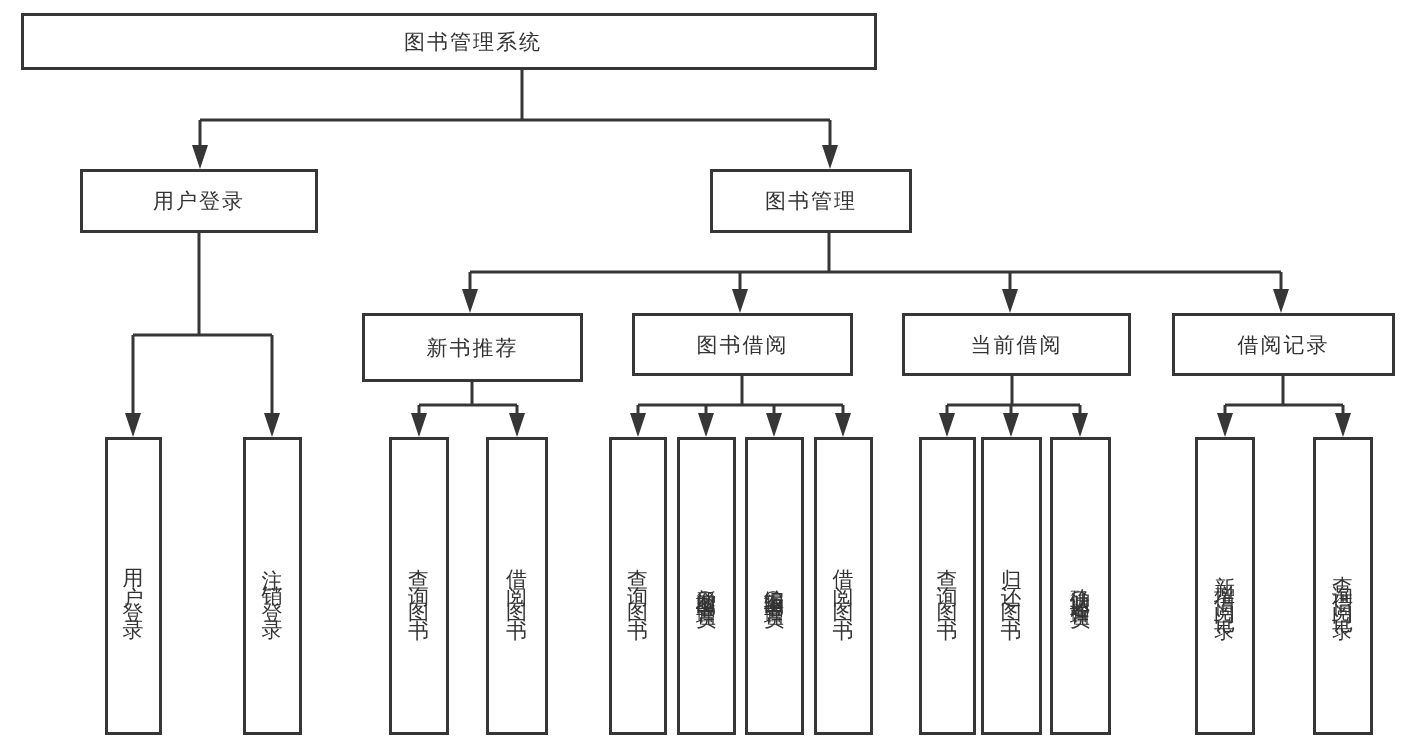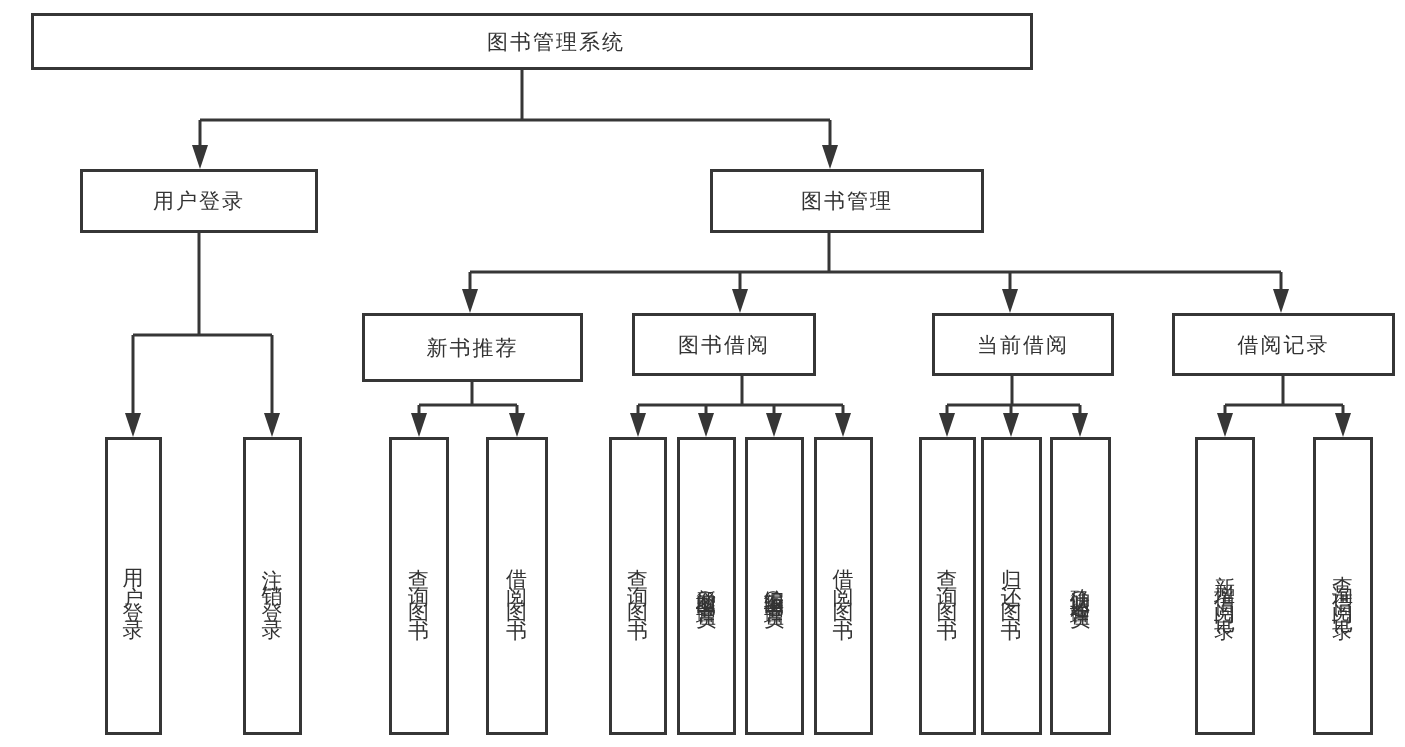--- a/index.html
+++ b/index.html
@@ -25,26 +25,26 @@
   .vert{
     writing-mode:vertical-lr;
     text-orientation:mixed;
     white-space:normal;
     line-height:1;
   }
   .len4{letter-spacing:17px;}
   .len6{letter-spacing:9px;}
   .len9{letter-spacing:3px;font-size:20px;}
   
-  .n-root{left:31px;top:13px;width:1002px;height:57px;padding-left:48px;}
+  .n-root{left:21px;top:13px;width:856px;height:57px;padding-left:48px;}
   .n-user-login{left:80px;top:169px;width:238px;height:64px;}
-  .n-book-mgmt{left:710px;top:169px;width:274px;height:64px;}
+  .n-book-mgmt{left:710px;top:169px;width:202px;height:64px;}
   .n-new-book-rec{left:362px;top:313px;width:221px;height:69px;}
-  .n-book-borrow{left:632px;top:313px;width:184px;height:63px;}
-  .n-current-borrow{left:902px;top:313px;width:182px;height:63px;margin-left:30px;}
+  .n-book-borrow{left:632px;top:313px;width:221px;height:63px;}
+  .n-current-borrow{left:902px;top:313px;width:229px;height:63px;}
   .n-borrow-record{left:1172px;top:313px;width:223px;height:63px;}
   
   .leaf{top:437px;height:298px;}
   .l1{left:105px;width:57px;}
   .l2{left:243px;width:59px;}
   .l3{left:389px;width:60px;}
   .l4{left:486px;width:62px;}
   .l5{left:609px;width:58px;}
   .l6{left:677px;width:59px;}
   .l7{left:745px;width:59px;}

